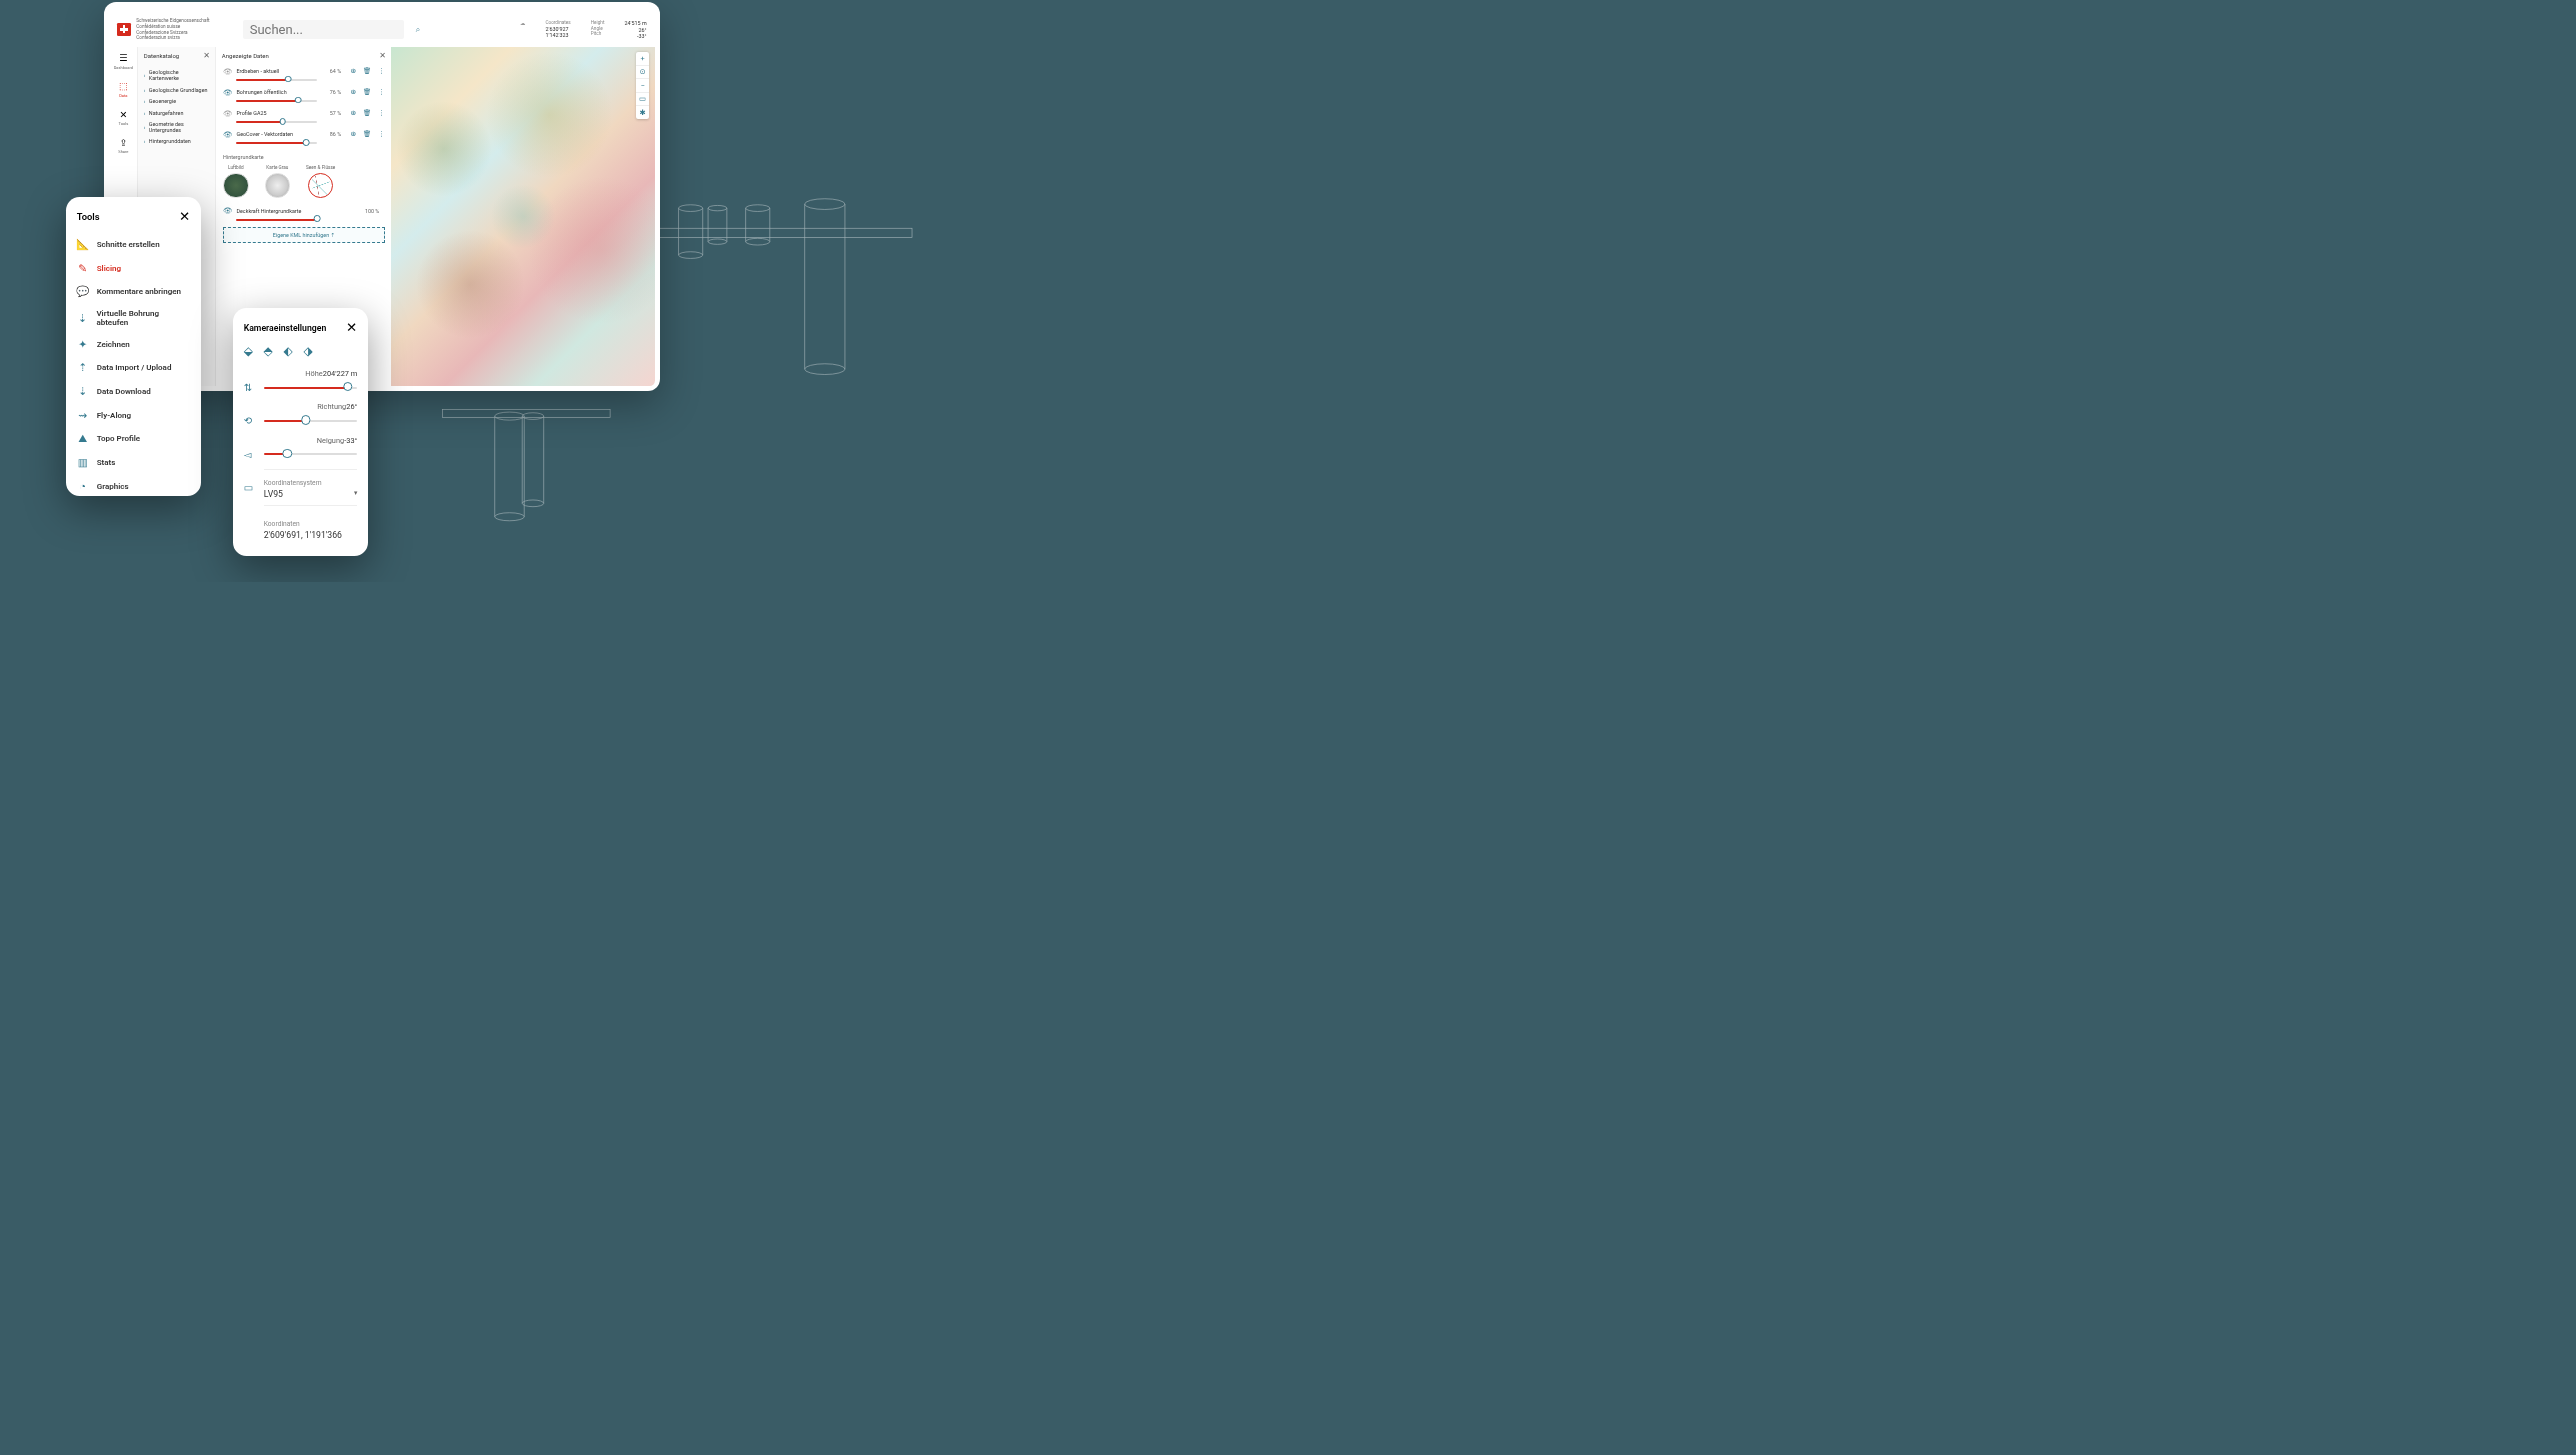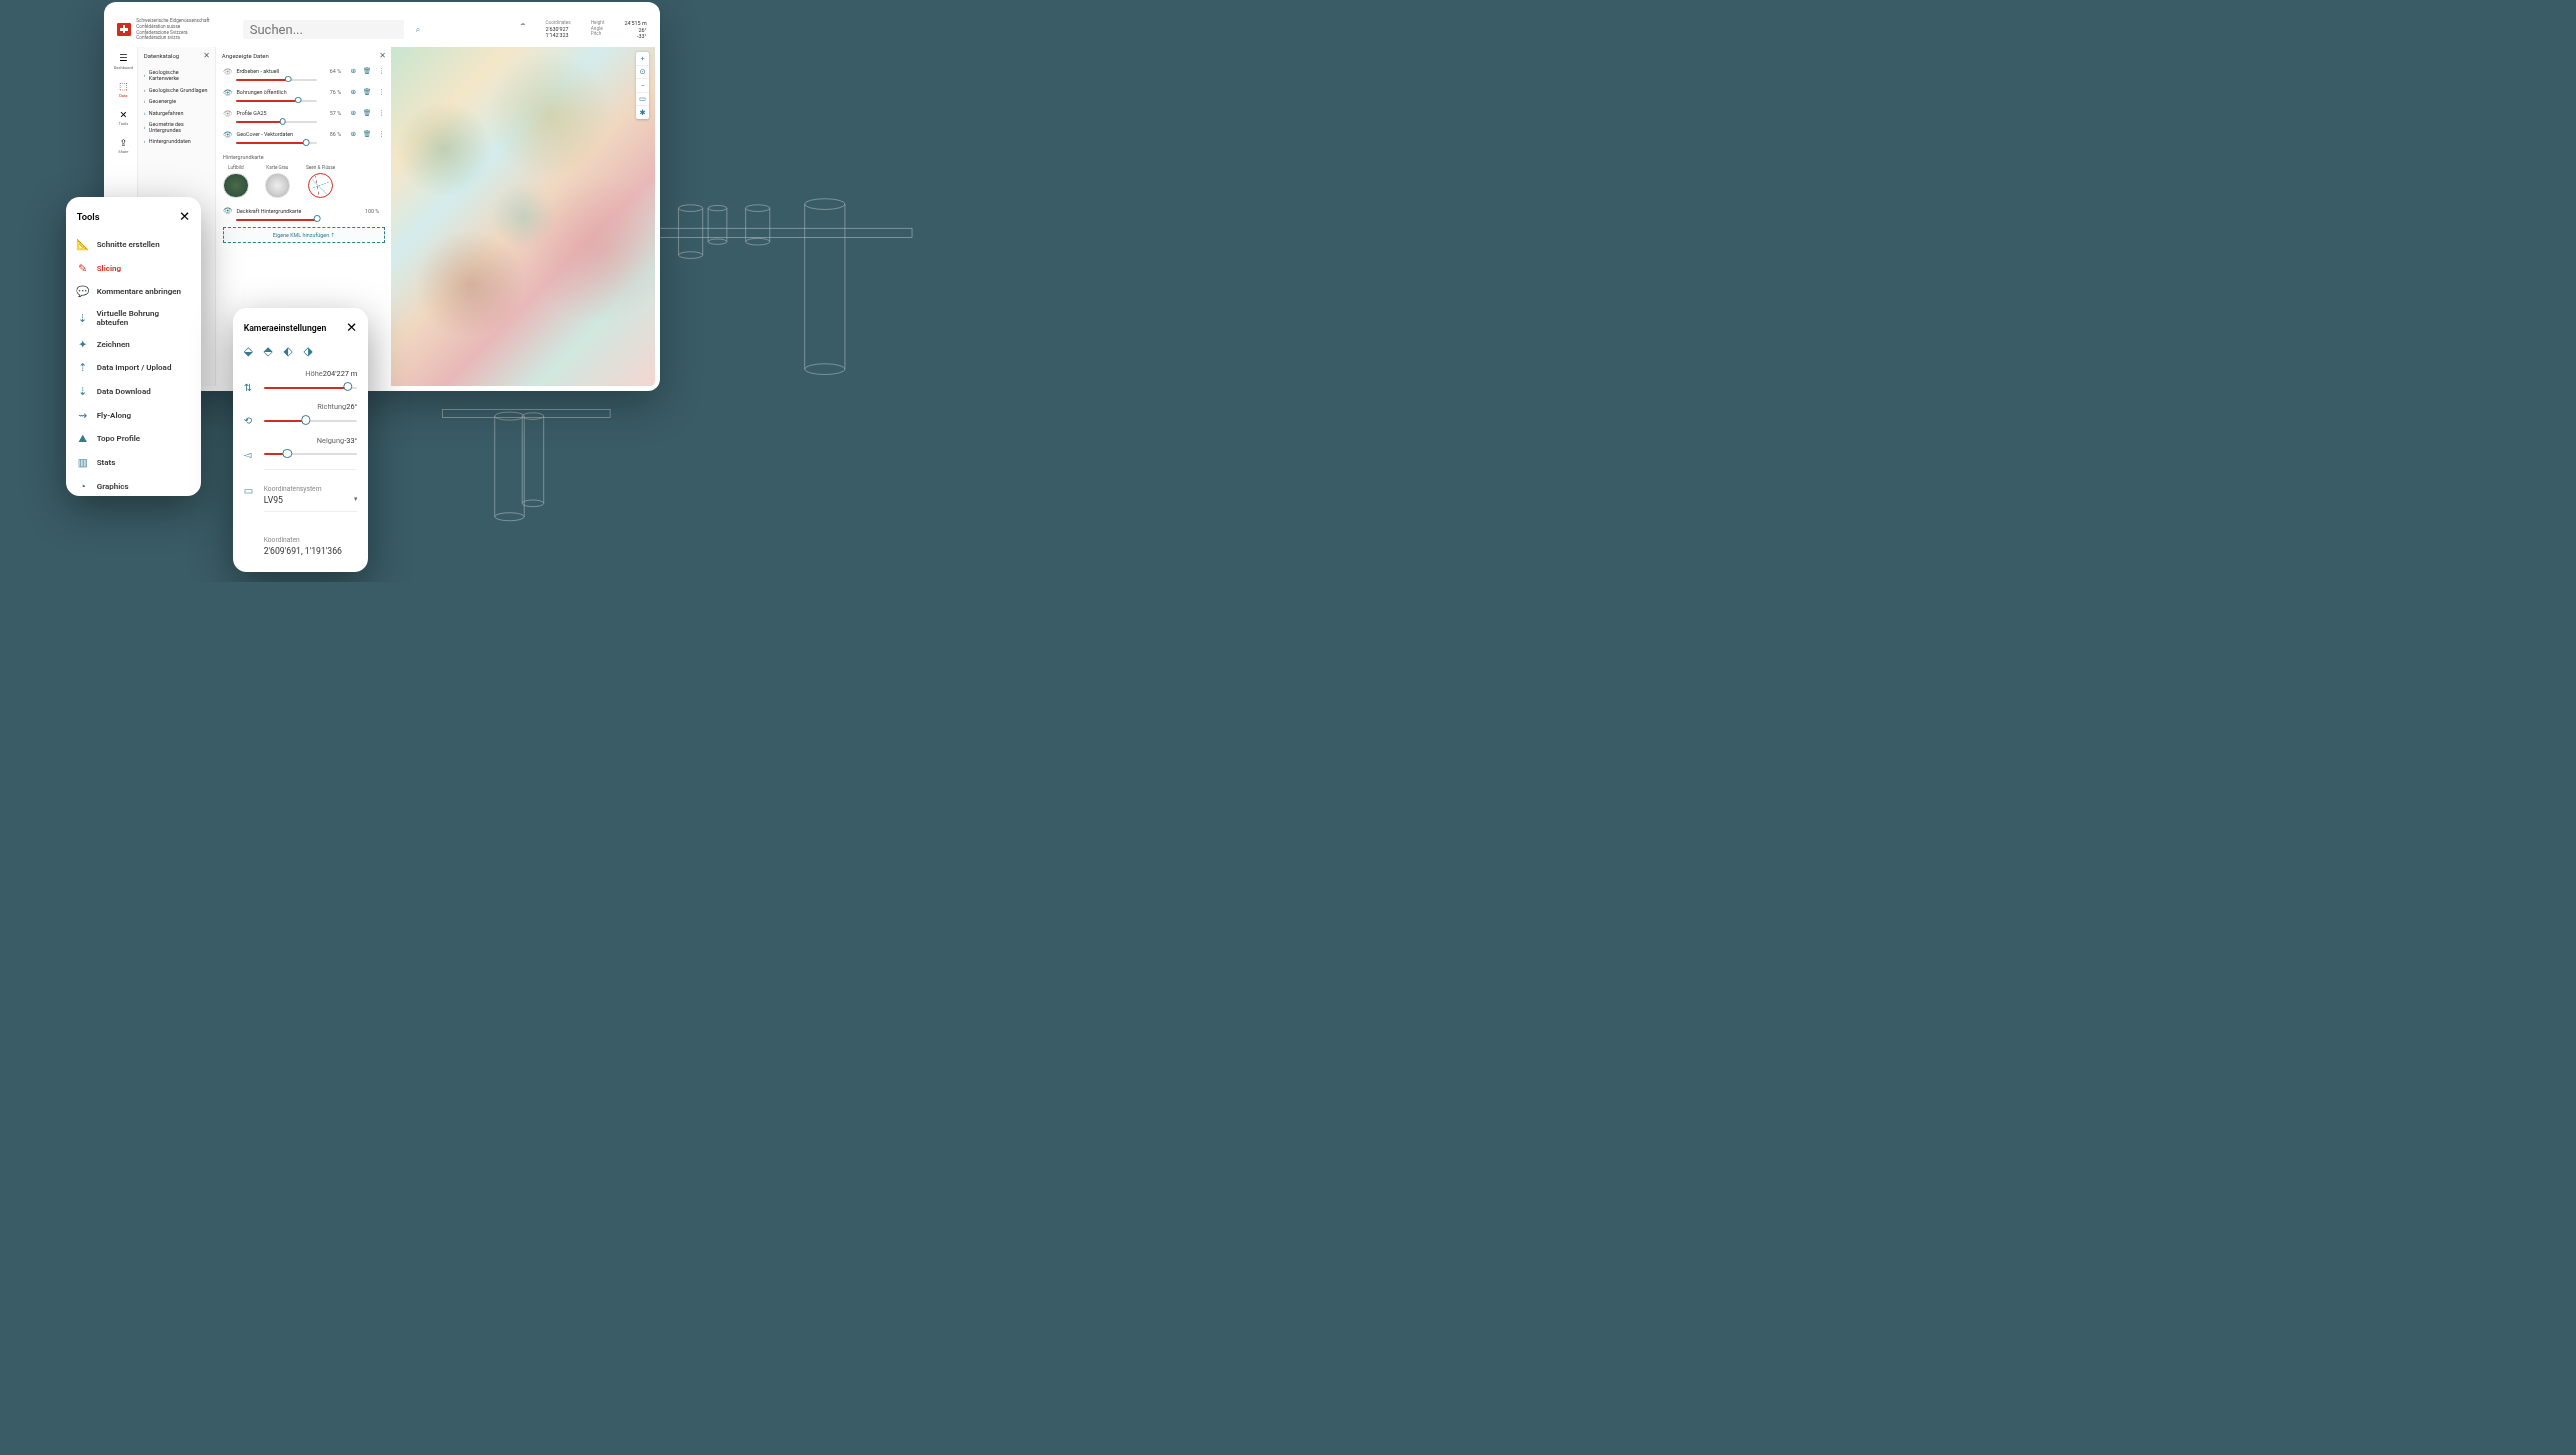--- a/index.html
+++ b/index.html
@@ -77,21 +77,21 @@
 .camera-icons{display:flex;gap:10.7px;margin-bottom:10.7px;color:#357a8f;font-size:12px}
 .camera-icons span{cursor:pointer}
 .cam-row{margin-bottom:9.4px}
 .cam-row-top{display:flex;justify-content:flex-end;align-items:center;font-size:7.4px;margin-bottom:4px;padding-left:20px}
 .cam-label{color:#666}
 .cam-value{color:#333;font-weight:400}
 .cam-slider-wrap{display:flex;align-items:center;gap:6.7px}
 .cam-icon{color:#357a8f;font-size:10px;width:13.4px}
 .cam-slider{flex:1;height:2px;background:linear-gradient(to right,#d52b1e 0%,#d52b1e var(--p),#ddd var(--p),#ddd 100%);border-radius:1.3px;position:relative}
 .cam-slider-thumb{position:absolute;width:9.4px;height:9.4px;background:#fff;border:1.3px solid #357a8f;border-radius:50%;top:-4.7px;left:var(--p);transform:translateX(-50%)}
-.cam-section{padding-left:20px;margin-top:24px}
+.cam-section{padding-left:20px;margin-top:14px}
 .cam-section-label{font-size:6.7px;color:#888;margin-bottom:2px}
 .cam-section-value{font-size:8.7px;color:#333}
 .cam-select{display:flex;justify-content:space-between;align-items:flex-start}
 .cam-select-chevron{color:#666;font-size:6.7px}
 .divider{height:0.7px;background:#eee;margin:6.7px 0 6.7px 20px}
 .wireframe{position:absolute;stroke:#fff;stroke-width:1;fill:none;opacity:.5}
 </style>
 </head>
 <body>
 
@@ -417,21 +417,21 @@
           <span class="cam-icon">◅</span>
           <div class="cam-slider" style="--p:25%">
             <div class="cam-slider-thumb"></div>
           </div>
         </div>
       </div>
     </div>
 <div class="divider"></div>
 <div class="cam-slider-wrap" style="margin-bottom:2.7px">
 <span class="cam-icon">▭</span>
-<div class="cam-section" style="padding-left:0;margin-top:8px;flex:1">
+<div class="cam-section" style="padding-left:0;margin-top:2px;flex:1">
 <div class="cam-section-label">Koordinatensystem</div>
 <div class="cam-select">
           <span class="cam-section-value">LV95</span>
           <span class="cam-select-chevron">▾</span>
         </div>
 </div>
 </div>
 <div class="divider"></div>
 <div class="cam-section">
 <div class="cam-section-label">Koordinaten</div>

